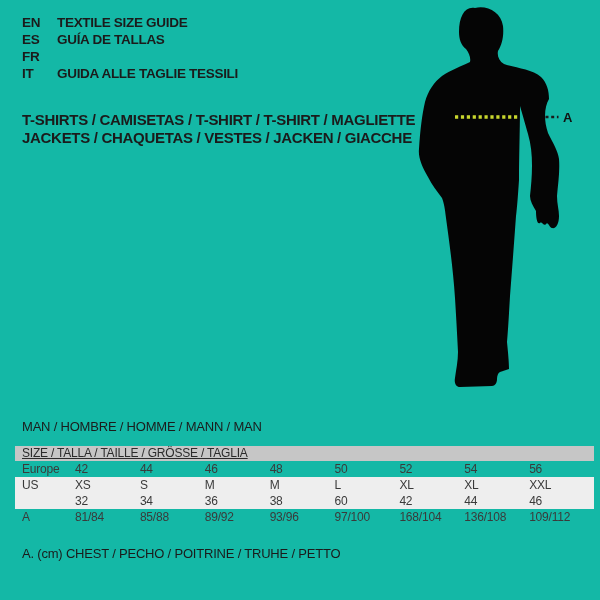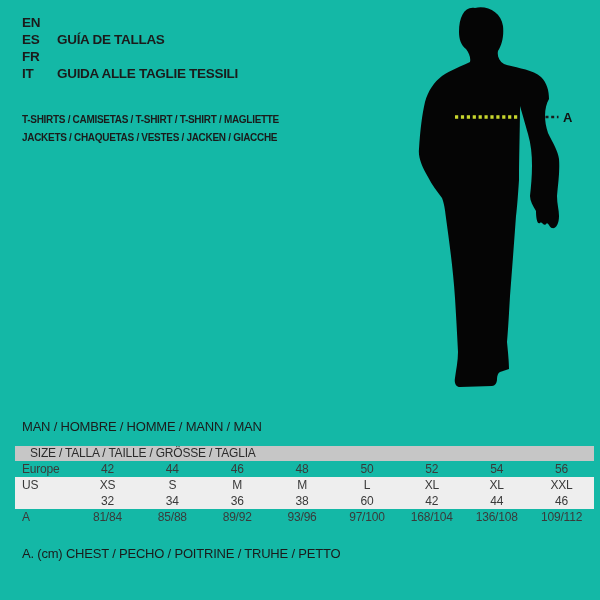--- a/index.html
+++ b/index.html
@@ -6,43 +6,44 @@
   .canvas{
     position:relative;width:600px;height:600px;background:#14b8a6;overflow:hidden;
     font-family:"Liberation Sans",sans-serif;color:#1b1b1b;
   }
   
   .lang-block{position:absolute;left:22px;top:14px;}
   .lang-row{display:flex;height:17px;line-height:17px;font-size:13.5px;font-weight:700;letter-spacing:-0.3px;}
   .lang-code{width:35px;flex:0 0 35px;}
   
   .category-block{position:absolute;left:22px;top:111px;}
-  .category-line{height:18px;line-height:18px;font-size:10px;font-weight:700;letter-spacing:-0.3px;white-space:nowrap;}
+  .category-line{height:18px;line-height:18px;font-size:15px;font-weight:700;letter-spacing:-0.3px;white-space:nowrap;}
   
   .figure-wrap{position:absolute;left:415px;top:0;width:160px;height:400px;}
   
   .section-title{position:absolute;left:22px;top:419px;font-size:13px;font-weight:400;letter-spacing:-0.2px;}
   
   .size-table{position:absolute;left:15px;top:446px;width:579px;font-size:12px;color:#3a3a3a;letter-spacing:-0.2px;}
-  .size-table-header{height:15px;line-height:15px;background:#c6c6c6;color:#2b2b2b;padding-left:15px;}
+  .size-table-header{height:15px;line-height:15px;background:#c6c6c6;color:#2b2b2b;padding-left:7px;text-decoration:underline;}
   .size-row{display:flex;height:16px;line-height:16px;}
   .size-row.shaded{background:#eeeeee;}
   .size-row-label{flex:0 0 53px;padding-left:7px;}
-  .size-cell{flex:1;text-align:center;}
+  .size-cell{flex:1;text-align:left;}
   
   .footnote{position:absolute;left:22px;top:546px;font-size:13px;font-weight:400;letter-spacing:-0.2px;}
 </style>
 </head>
 <body>
 
 <div class="canvas">
 
   <div class="lang-block">
     <div class="lang-row">
       <span class="lang-code">EN</span>
+      <span class="lang-label">TEXTILE SIZE GUIDE</span>
     </div>
     <div class="lang-row">
       <span class="lang-code">ES</span>
       <span class="lang-label">GUÍA DE TALLAS</span>
     </div>
     <div class="lang-row">
       <span class="lang-code">FR</span>
     </div>
     <div class="lang-row">
       <span class="lang-code">IT</span>

